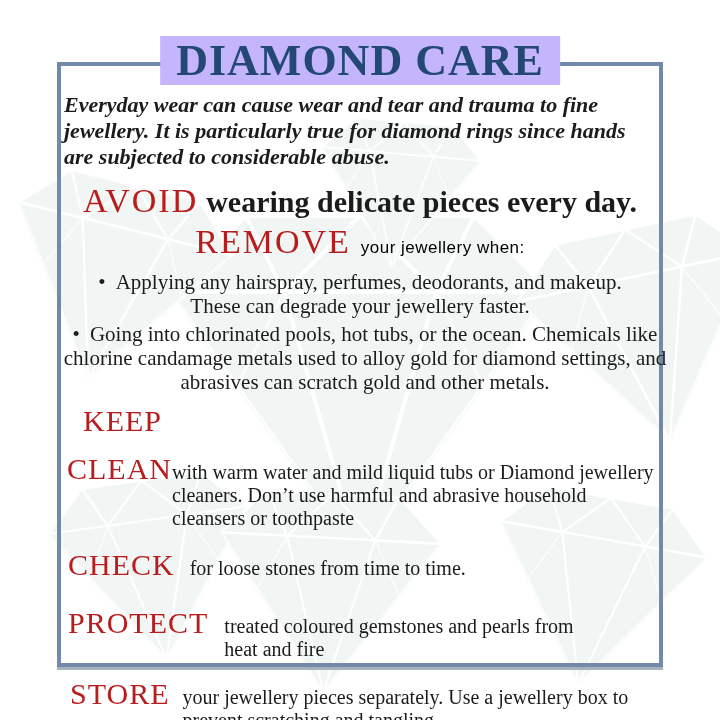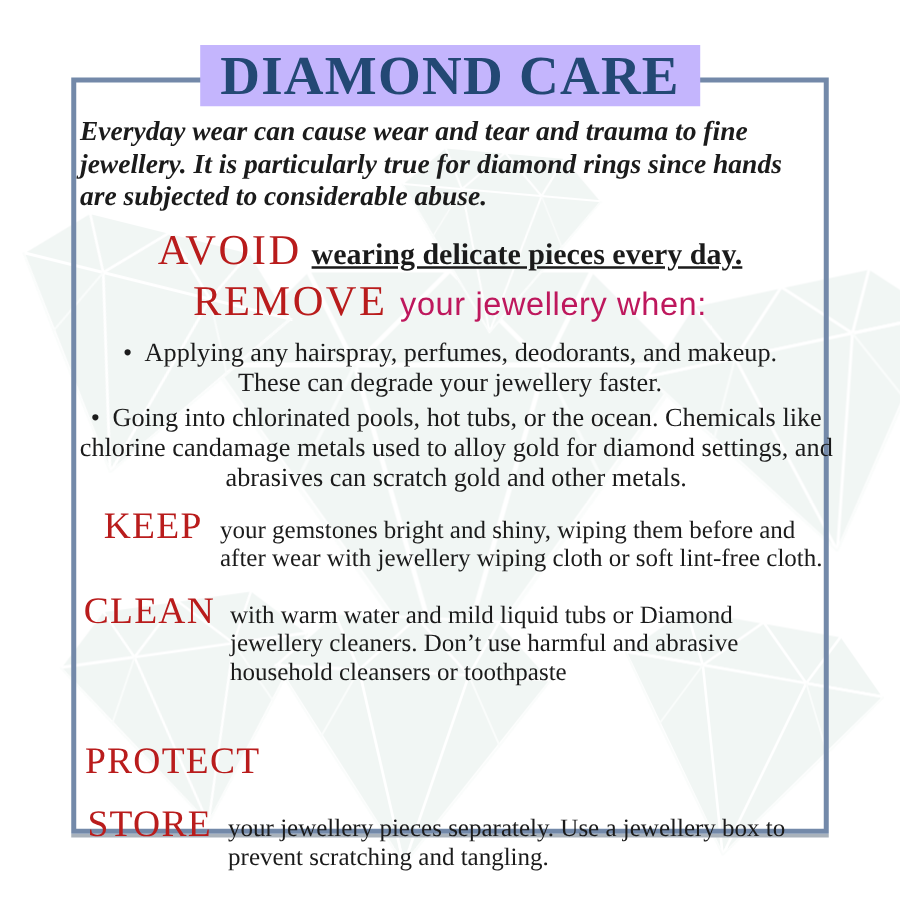--- a/index.html
+++ b/index.html
@@ -57,47 +57,47 @@
   }
   .sec-label{
     font-family:"Liberation Serif", serif;
     font-weight:400;
     letter-spacing:2px;
     color:#b91c1c;
   }
   .line-avoid{margin-top:12px;text-align:center;}
   .line-avoid .sec-label{font-size:34px;}
   .line-avoid .line-text{
-    font-size:24px;font-weight:700;margin-left:8px;text-decoration:underline;
+    font-size:30px;font-weight:700;margin-left:8px;
   }
   .line-remove{margin-top:3px;text-align:center;}
   .line-remove .sec-label{font-size:34px;font-family:Liberation Serif, serif;}
   .line-remove .line-text{
     font-family:"Liberation Sans", sans-serif;
-    font-size:26px;
+    font-size:17px;
     letter-spacing:0.5px;
     margin-left:10px;
-    color:#be185d;
+    color:#000000;
   }
   .bullet{
     font-size:21px;line-height:24px;
     text-align:center;
   }
   .bullet .dot{margin-right:10px;}
   .bullet-1{margin:9px auto 4px;width:545px;}
   .bullet-2{margin:4px auto 0;width:608px;}
   .rows{margin-top:2px;}
   .row{display:flex;align-items:baseline;}
   .row .sec-label{font-size:30px;letter-spacing:1px;flex:none;line-height:1.15;}
   .row .row-text{font-size:20px;line-height:23px;}
   .row-keep{margin-top:10px;}
   .row-keep .sec-label{margin-left:22px;margin-right:14px;}
   .row-keep .row-text{max-width:500px;}
   .row-clean{margin-top:13px;}
-  .row-clean .sec-label{margin-left:6px;margin-right:12px;}
+  .row-clean .sec-label{margin-left:6px;}
   .row-clean .row-text{max-width:482px;}
   .row-check{margin-top:18px;}
   .row-check .sec-label{margin-left:7px;margin-right:15px;}
   .row-check .row-text{max-width:480px;}
   .row-protect{margin-top:24px;}
   .row-protect .sec-label{margin-left:7px;margin-right:16px;}
   .row-protect .row-text{max-width:358px;}
   .row-store{margin-top:16px;}
   .row-store .sec-label{margin-left:9px;margin-right:13px;}
   .row-store .row-text{max-width:478px;}
@@ -145,33 +145,35 @@
     </div>
 
     <p class="bullet bullet-1"><span class="dot">•</span><span>Applying any hairspray, perfumes, deodorants, and makeup. These can degrade your jewellery faster.</span></p>
 
     <p class="bullet bullet-2"><span class="dot">•</span><span>Going into chlorinated pools, hot tubs, or the ocean. Chemicals like chlorine candamage metals used to alloy gold for diamond settings, and abrasives can scratch gold and other metals.</span></p>
 
     <div class="rows">
 
       <div class="row row-keep">
         <span class="sec-label">KEEP</span>
-        <span class="row-text">your gemstones bright and shiny, wiping them before and after wear with jewellery wiping cloth or soft lint-free cloth.</span>
       </div>
 
       <div class="row row-clean">
         <span class="sec-label">CLEAN</span>
         <span class="row-text">with warm water and mild liquid tubs or Diamond jewellery cleaners. Don’t use harmful and abrasive household cleansers or toothpaste</span>
       </div>
 
       <div class="row row-check">
+        <span class="sec-label">CHECK</span>
+        <span class="row-text">for loose stones from time to time.</span>
       </div>
 
       <div class="row row-protect">
         <span class="sec-label">PROTECT</span>
+        <span class="row-text">treated coloured gemstones and pearls from heat and fire</span>
       </div>
 
       <div class="row row-store">
         <span class="sec-label">STORE</span>
         <span class="row-text">your jewellery pieces separately. Use a jewellery box to prevent scratching and tangling.</span>
       </div>
 
     </div>
   </div>
 </div>

